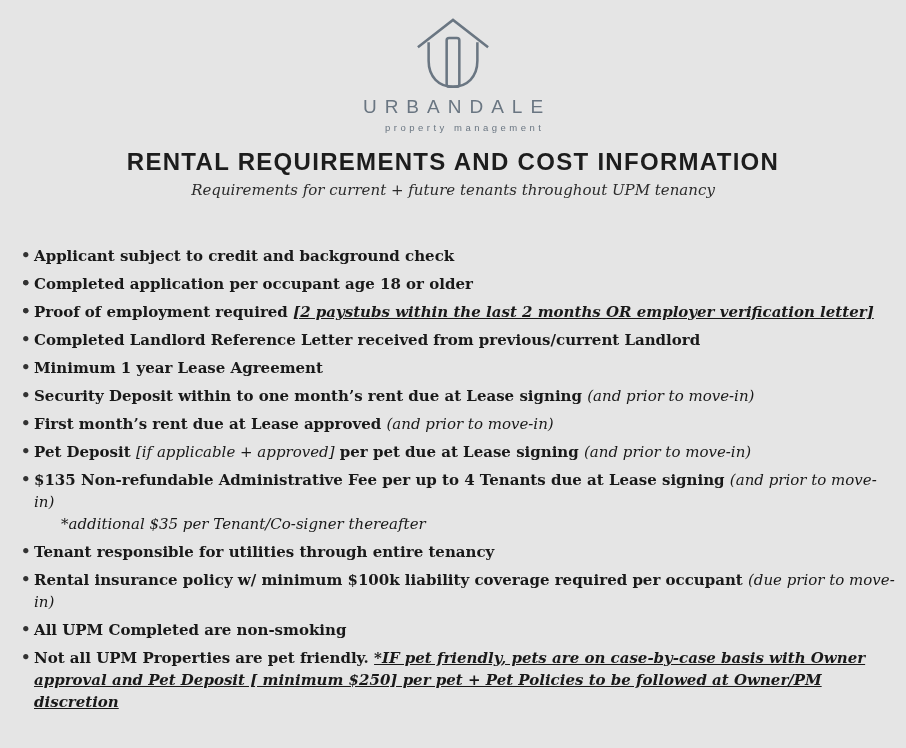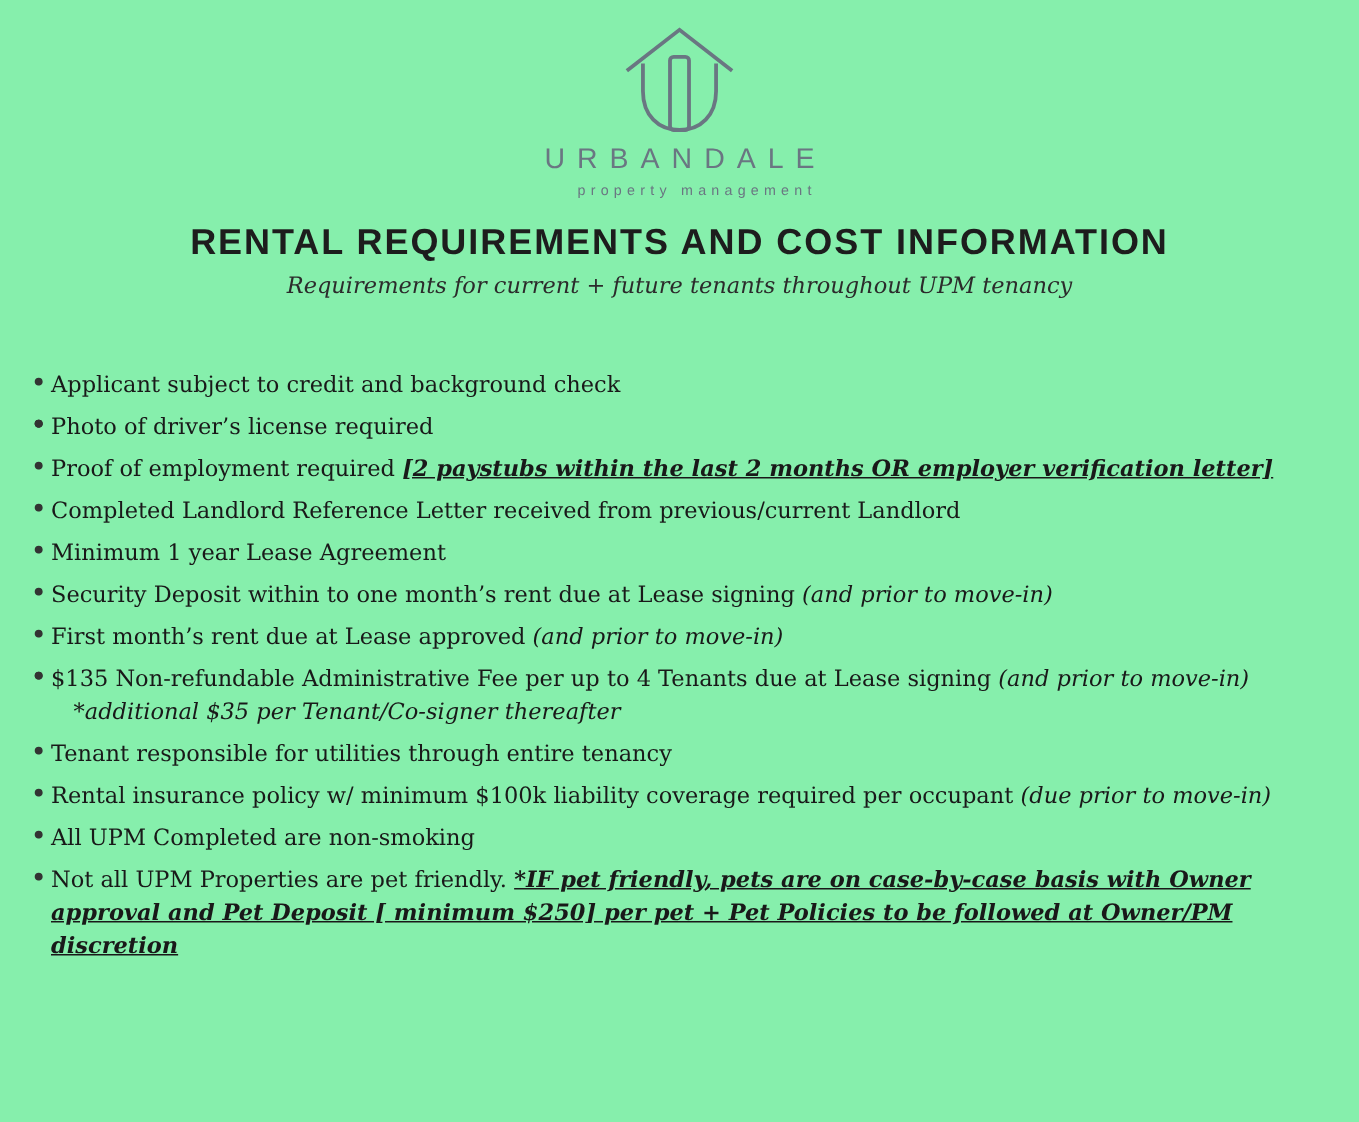--- a/index.html
+++ b/index.html
@@ -1,20 +1,20 @@
 <!DOCTYPE html>
 <html style="--slate: #6a7682;"><head>
 <meta charset="utf-8">
 <style>
   html, body { margin: 0; padding: 0; background: #ffffff; }
   .page {
     position: relative;
     width: 906px;
     height: 748px;
-    background: #86efac;
+    background: #e5e5e5;
     overflow: hidden;
     font-family: "DejaVu Serif", serif;
   }
   
   .brand { padding-top: 13px; text-align: center; color: var(--slate, #6a7682); }
   .logo { display: block; margin: 0 auto; width: 78px; height: 82px; }
   .logo * { fill: none; stroke: var(--slate, #6a7682); stroke-width: 2.6; }
   .brand-name {
     font-family: "Liberation Sans", sans-serif;
     font-size: 19px; font-weight: 500;
@@ -44,24 +44,24 @@
   .req-list {
     margin: 46px 0 0; padding: 0 10px 0 21px;
     list-style: none;
   }
   .req-list li {
     position: relative; padding-left: 13px;
     font-size: 15px; line-height: 22px;
     color: #191919; margin-bottom: 6px;
   }
   .dot { position: absolute; left: 0; top: -1px; font-weight: 700; color: #333; }
-  .b  { font-weight: 400; font-style: normal; }
+  .b  { font-weight: 700; font-style: normal; }
   .i  { font-weight: 400; font-style: italic; }
   .bi { font-weight: 700; font-style: italic; text-decoration: underline; }
-  .subline { margin-left: 15px; font-style: italic; font-weight: 400; }
+  .subline { margin-left: 27px; font-style: italic; font-weight: 400; }
 </style>
 </head>
 <body>
 
 <div class="page">
 
   <header class="brand">
     <svg class="logo" viewBox="0 0 80 84" aria-hidden="true">
       <polyline points="4,35 40,7 76,35"></polyline>
       <path d="M15,30 L15,49 C15,65.5 25.5,75.5 40,75.5 C54.5,75.5 65,65.5 65,49 L65,30"></path>
@@ -70,28 +70,28 @@
     <div class="brand-name">URBANDALE</div>
     <div class="brand-tagline">property management</div>
   </header>
 
   <h1 class="title">RENTAL REQUIREMENTS AND COST INFORMATION</h1>
   <p class="subtitle">Requirements for current + future tenants throughout UPM tenancy</p>
 
   <ul class="req-list" id="req-list">
       <li><span class="dot">•</span><span><span class="b">Applicant subject to credit and background check</span></span></li>
       <li><span class="dot">•</span></li>
+      <li><span class="dot">•</span><span><span class="b">Completed application per occupant age 18 or older</span></span></li>
       <li><span class="dot">•</span></li>
-      <li><span class="dot">•</span><span><span class="b">Photo of driver’s license required</span></span></li>
       <li><span class="dot">•</span><span><span class="b">Proof of employment required </span><span class="bi">[2 paystubs within the last 2 months OR employer verification letter]</span></span></li>
       <li><span class="dot">•</span><span><span class="b">Completed Landlord Reference Letter received from previous/current Landlord</span></span></li>
       <li><span class="dot">•</span><span><span class="b">Minimum 1 year Lease Agreement</span></span></li>
       <li><span class="dot">•</span><span><span class="b">Security Deposit within to one month’s rent due at Lease signing </span><span class="i">(and prior to move-in)</span></span></li>
       <li><span class="dot">•</span><span><span class="b">First month’s rent due at Lease approved </span><span class="i">(and prior to move-in)</span></span></li>
-      <li><span class="dot">•</span></li>
+      <li><span class="dot">•</span><span><span class="b">Pet Deposit </span><span class="i">[if applicable + approved]</span><span class="b"> per pet due at Lease signing </span><span class="i">(and prior to move-in)</span></span></li>
       <li><span class="dot">•</span><span><span class="b">$135 Non-refundable Administrative Fee per up to 4 Tenants due at Lease signing </span><span class="i">(and prior to move-in)</span></span><div class="subline">*additional $35 per Tenant/Co-signer thereafter</div></li>
       <li><span class="dot">•</span><span><span class="b">Tenant responsible for utilities through entire tenancy</span></span></li>
       <li><span class="dot">•</span><span><span class="b">Rental insurance policy w/ minimum $100k liability coverage required per occupant </span><span class="i">(due prior to move-in)</span></span></li>
       <li><span class="dot">•</span><span><span class="b">All UPM Completed are non-smoking</span></span></li>
       <li><span class="dot">•</span><span><span class="b">Not all UPM Properties are pet friendly. </span><span class="bi">*IF pet friendly, pets are on case-by-case basis with Owner approval and Pet Deposit [ minimum $250] per pet + Pet Policies to be followed at Owner/PM discretion</span></span></li>
     </ul>
 
 </div>
 
 </body></html>

